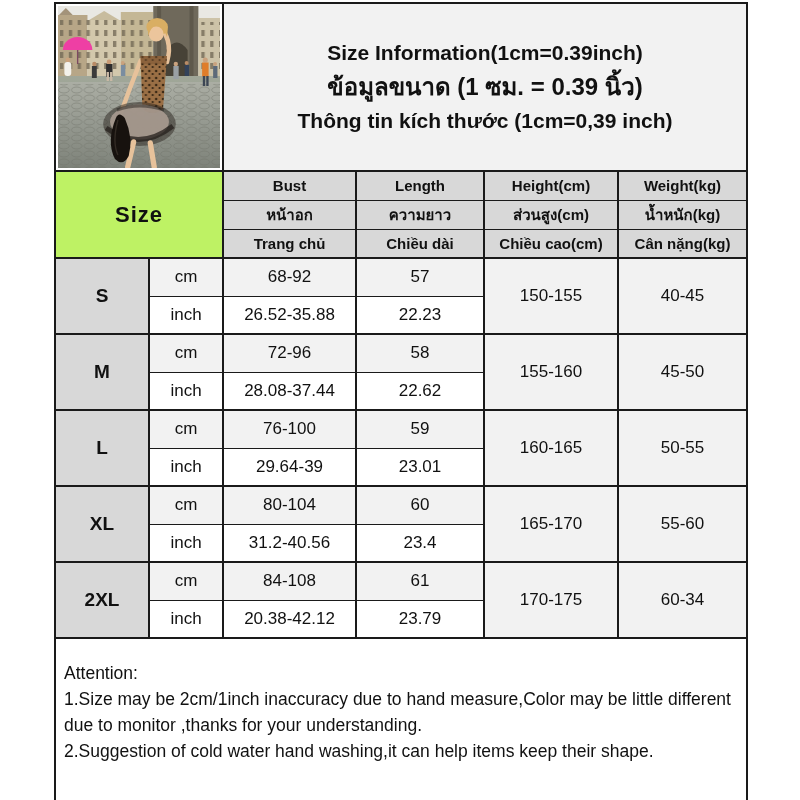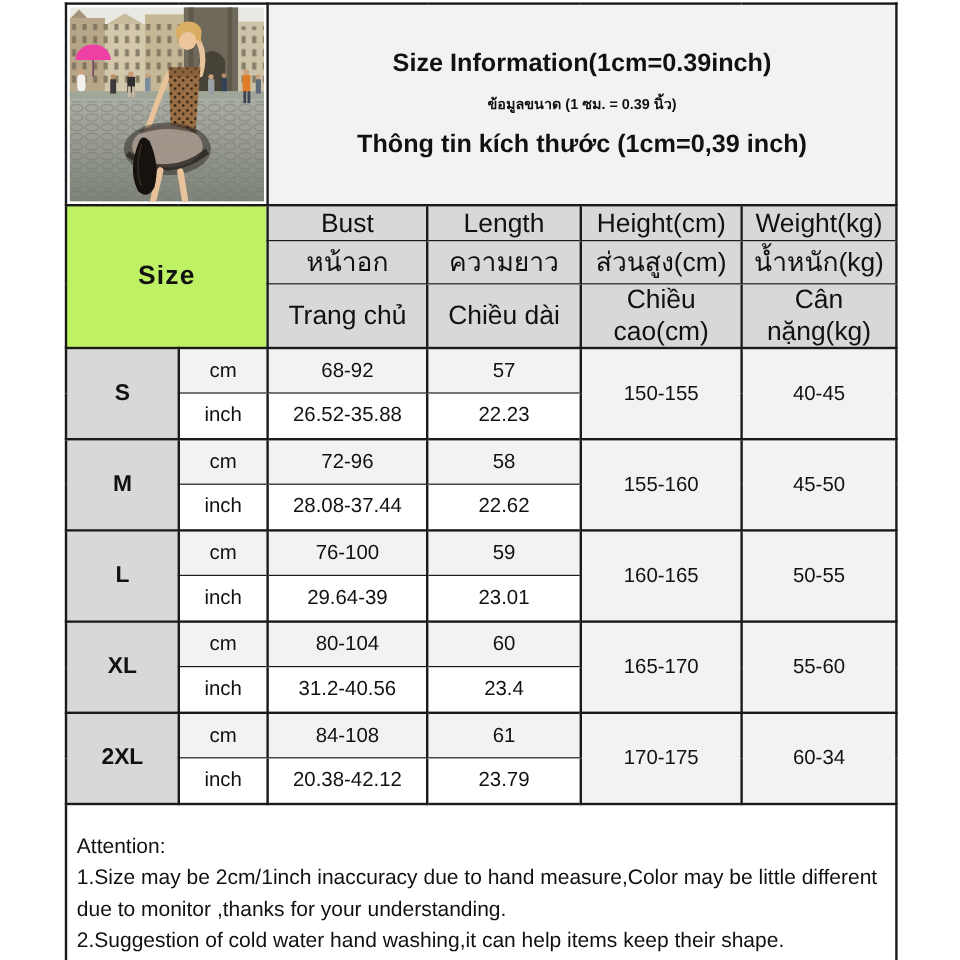--- a/index.html
+++ b/index.html
@@ -14,23 +14,23 @@
     border:2px solid #1a1a1a;text-align:center;vertical-align:middle;
     padding:0;font-size:17px;overflow:hidden;
   }
   .tt{border-top-width:1px;}
   .tb{border-bottom-width:1px;}
   
   .photo-cell{background:#ffffff;padding:2px;}
   .photo-cell svg{display:block;width:100%;height:162px;}
   .title-cell{background:#f2f2f2;}
   .title-en,.title-vi{font-weight:bold;font-size:21px;line-height:34px;}
-  .title-th{font-weight:bold;font-size:12px;line-height:34px;}
-  
-  .hdr{background:#d8d8d8;font-weight:normal;font-size:22px;text-align:center;}
+  .title-th{font-weight:bold;font-size:24px;line-height:34px;}
+  
+  .hdr{background:#d8d8d8;font-weight:bold;font-size:15px;text-align:center;}
   .size-corner{background:#bef264;font-weight:bold;font-size:22px;letter-spacing:1px;}
   
   .size-label{background:#d8d8d8;font-weight:bold;font-size:19px;}
   .unit{font-weight:normal;}
   .band{background:#f2f2f2;}
   .val{font-weight:normal;}
   
   .attention-cell{
     background:#ffffff;text-align:left;vertical-align:top;
     padding:21px 8px;font-size:17.5px;line-height:26px;height:146px;

